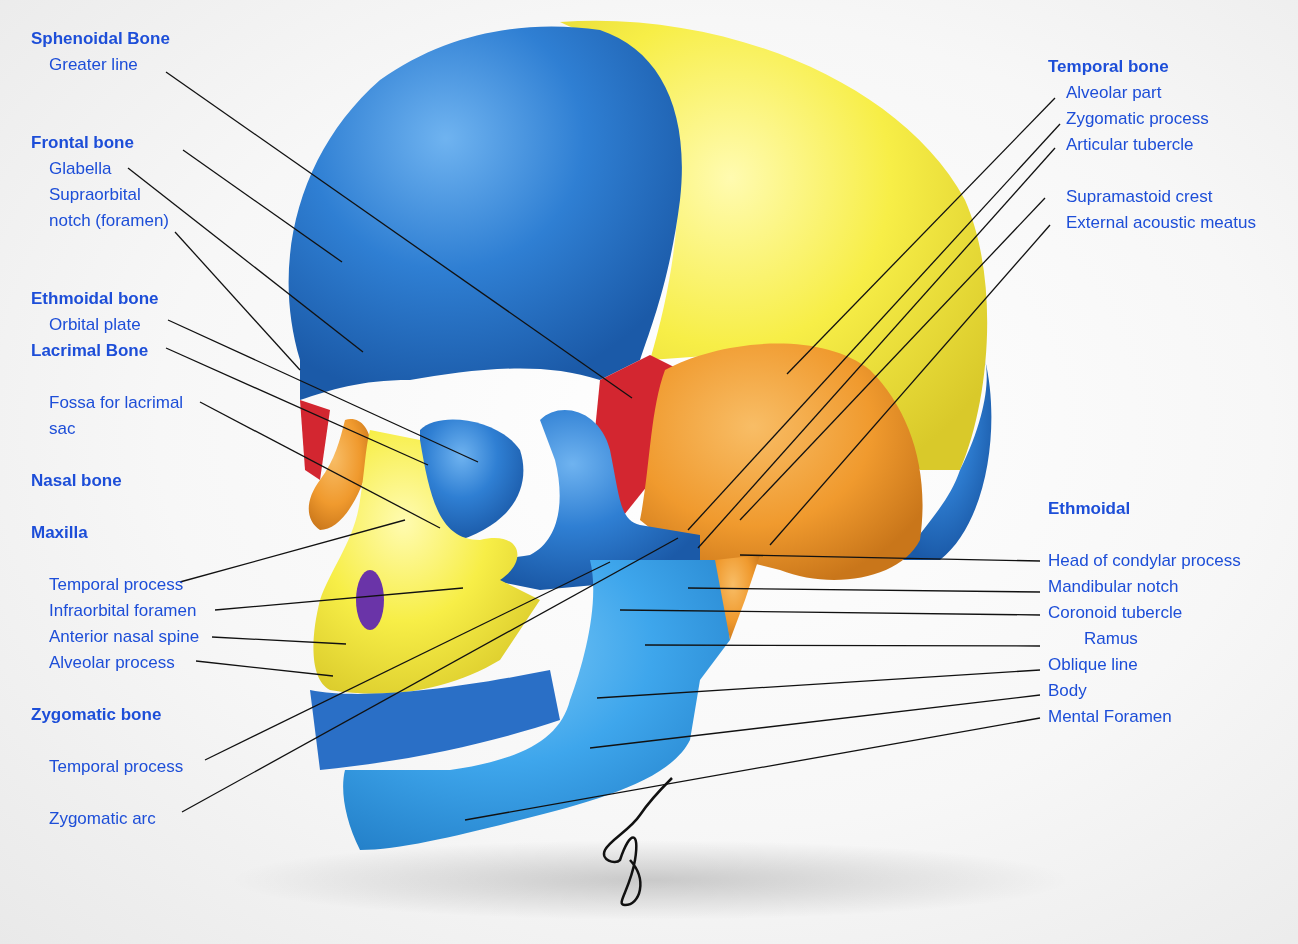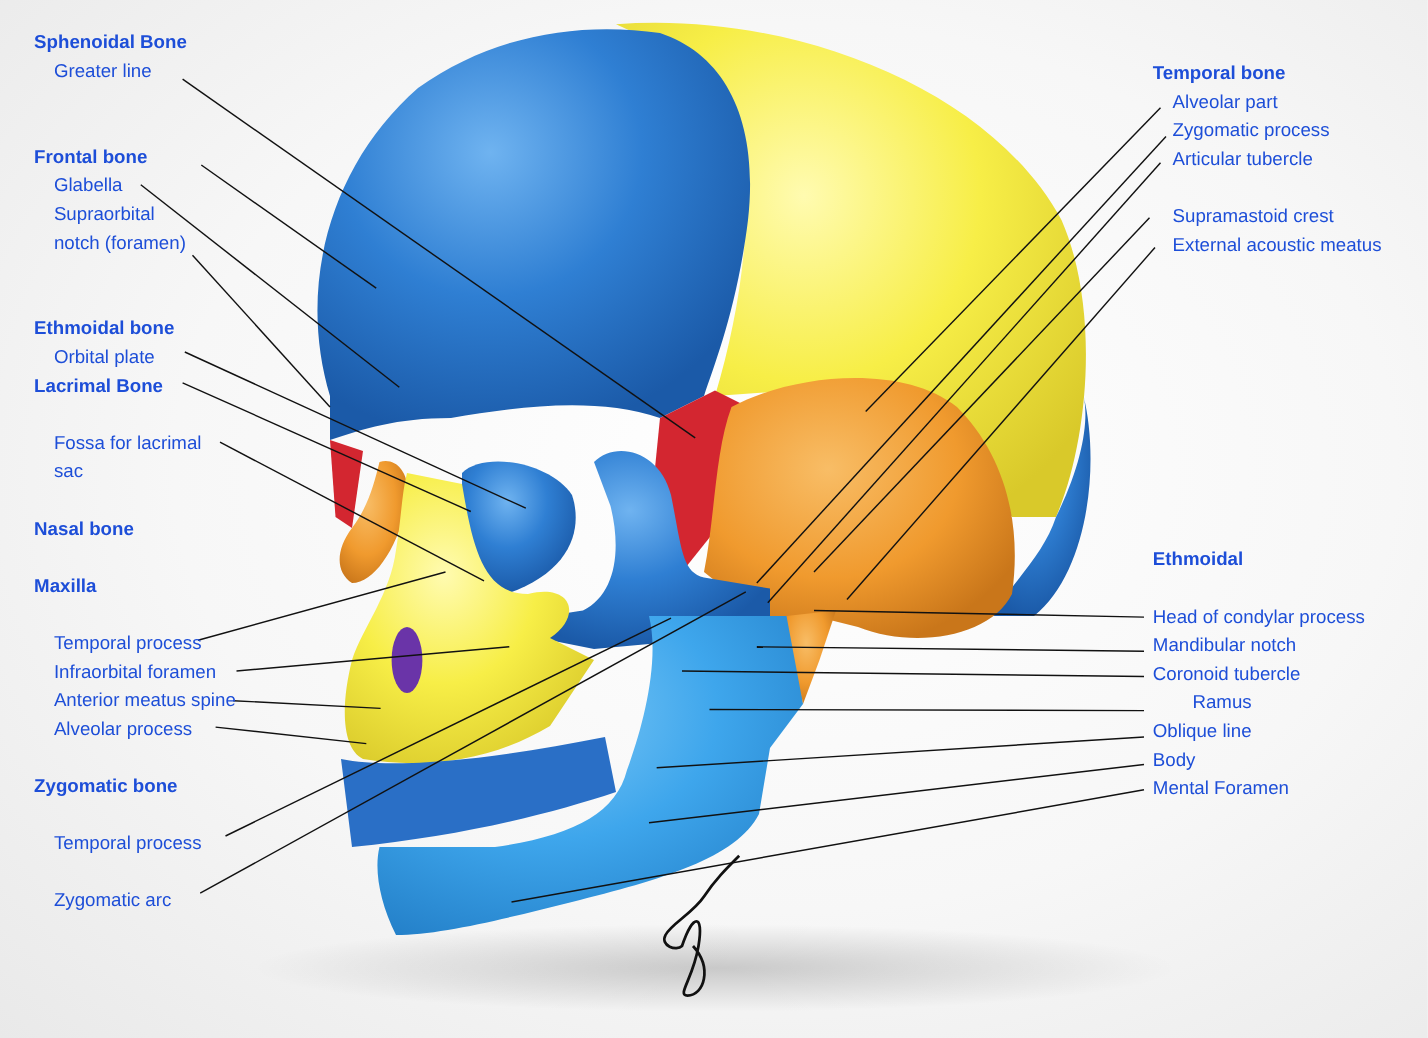--- a/index.html
+++ b/index.html
@@ -110,21 +110,21 @@
       <div class="lbl" style="left: 49px; top: 211px;">notch (foramen)</div>
       <div class="lbl hdr" style="left: 31px; top: 289px;">Ethmoidal bone</div>
       <div class="lbl" style="left: 49px; top: 315px;">Orbital plate</div>
       <div class="lbl hdr" style="left: 31px; top: 341px;">Lacrimal Bone</div>
       <div class="lbl" style="left: 49px; top: 393px;">Fossa for lacrimal</div>
       <div class="lbl" style="left: 49px; top: 419px;">sac</div>
       <div class="lbl hdr" style="left: 31px; top: 471px;">Nasal bone</div>
       <div class="lbl hdr" style="left: 31px; top: 523px;">Maxilla</div>
       <div class="lbl" style="left: 49px; top: 575px;">Temporal process</div>
       <div class="lbl" style="left: 49px; top: 601px;">Infraorbital foramen</div>
-      <div class="lbl" style="left: 49px; top: 627px;">Anterior meatus spine</div>
+      <div class="lbl" style="left: 49px; top: 627px;">Anterior nasal spine</div>
       <div class="lbl" style="left: 49px; top: 653px;">Alveolar process</div>
       <div class="lbl hdr" style="left: 31px; top: 705px;">Zygomatic bone</div>
       <div class="lbl" style="left: 49px; top: 757px;">Temporal process</div>
       <div class="lbl" style="left: 49px; top: 809px;">Zygomatic arc</div>
     </div>
   <div id="right-labels">
       <div class="lbl hdr" style="left: 1048px; top: 57px;">Temporal bone</div>
       <div class="lbl" style="left: 1066px; top: 83px;">Alveolar part</div>
       <div class="lbl" style="left: 1066px; top: 109px;">Zygomatic process</div>
       <div class="lbl" style="left: 1066px; top: 135px;">Articular tubercle</div>

